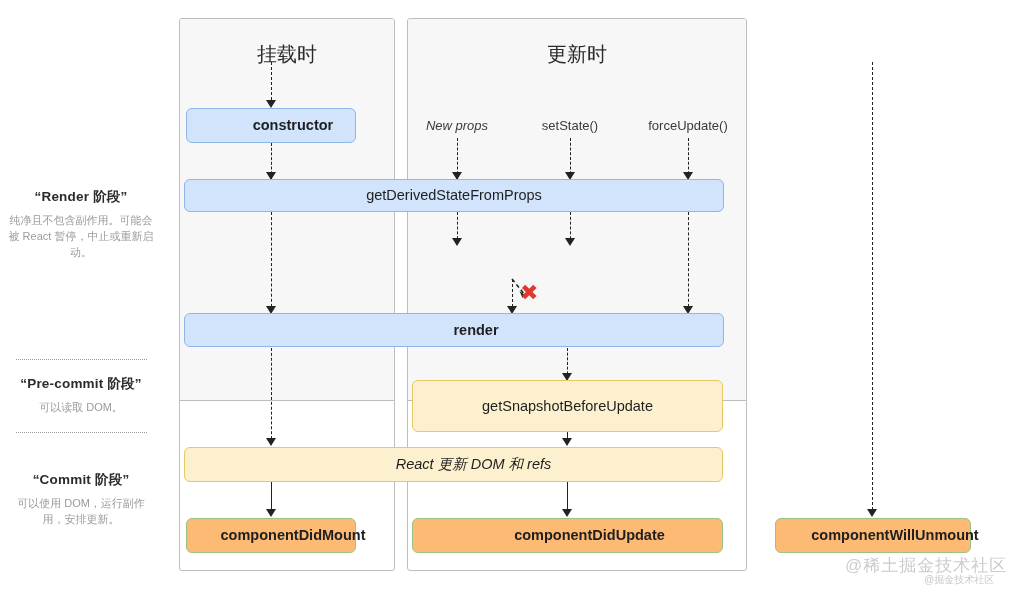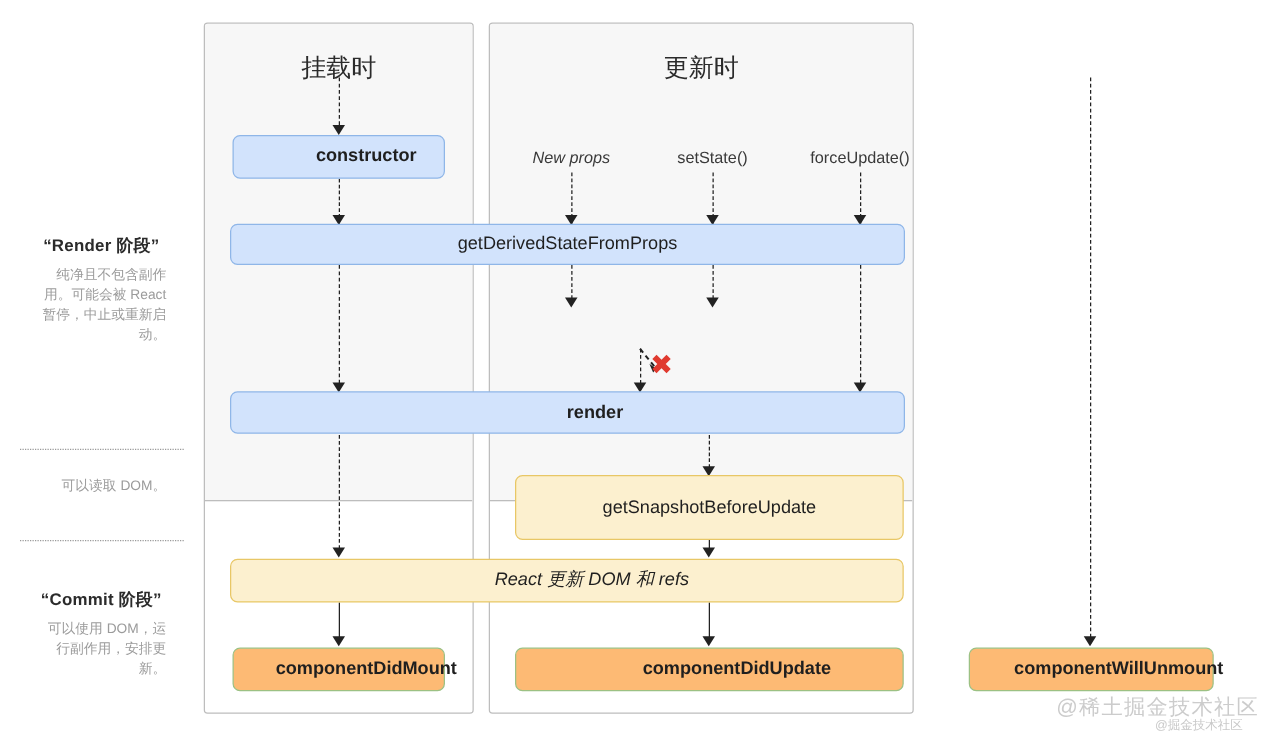--- a/index.html
+++ b/index.html
@@ -12,32 +12,32 @@
   #stage { position: relative; width: 1017px; height: 594px; }
 
   
   .phase-block { position: absolute; left: 0; width: 162px; text-align: center; }
   .phase-title {
     font-size: 13.5px; font-weight: 700; color: #2b2b2b;
     letter-spacing: .2px; white-space: nowrap;
   }
   .phase-desc {
     font-size: 11px; color: #9b9b9b; line-height: 1.45;
-    margin-top: 7px; padding: 0 29px; text-align: right;
+    margin-top: 7px; padding: 0 8px;
   }
   .phase-sep {
     position: absolute; left: 16px; width: 131px; height: 0;
     border-top: 1px dotted #9a9a9a;
   }
 
   
   .col-panel {
     position: absolute; top: 18px; height: 553px;
     border: 1px solid #bdbdbd; border-radius: 3px;
-    overflow: hidden; background: #ffffff;
+    overflow: hidden; background: #ffffff; margin-left: 16px;
   }
   .col-shade {
     position: absolute; left: 0; right: 0; top: 0;
     background: #f7f7f7; border-bottom: 1px solid #bdbdbd;
   }
   .col-title {
     position: absolute; left: 0; right: 0; top: 22px;
     text-align: center; font-size: 20px; color: #2b2b2b;
   }
 
@@ -91,20 +91,21 @@
 <div id="stage">
 
   <div class="phase-block" style="top:188px;">
     <div class="phase-title">“Render 阶段”</div>
     <div class="phase-desc">纯净且不包含副作用。可能会被 React 暂停，中止或重新启动。</div>
   </div>
 
   <div class="phase-sep" style="top:359px;"></div>
 
   <div class="phase-block" style="top:375px;">
+    <div class="phase-title">“Pre-commit 阶段”</div>
     <div class="phase-desc">可以读取 DOM。</div>
   </div>
 
   <div class="phase-sep" style="top:432px;"></div>
 
   <div class="phase-block" style="top:471px;">
     <div class="phase-title">“Commit 阶段”</div>
     <div class="phase-desc">可以使用 DOM，运行副作用，安排更新。</div>
   </div>
 

